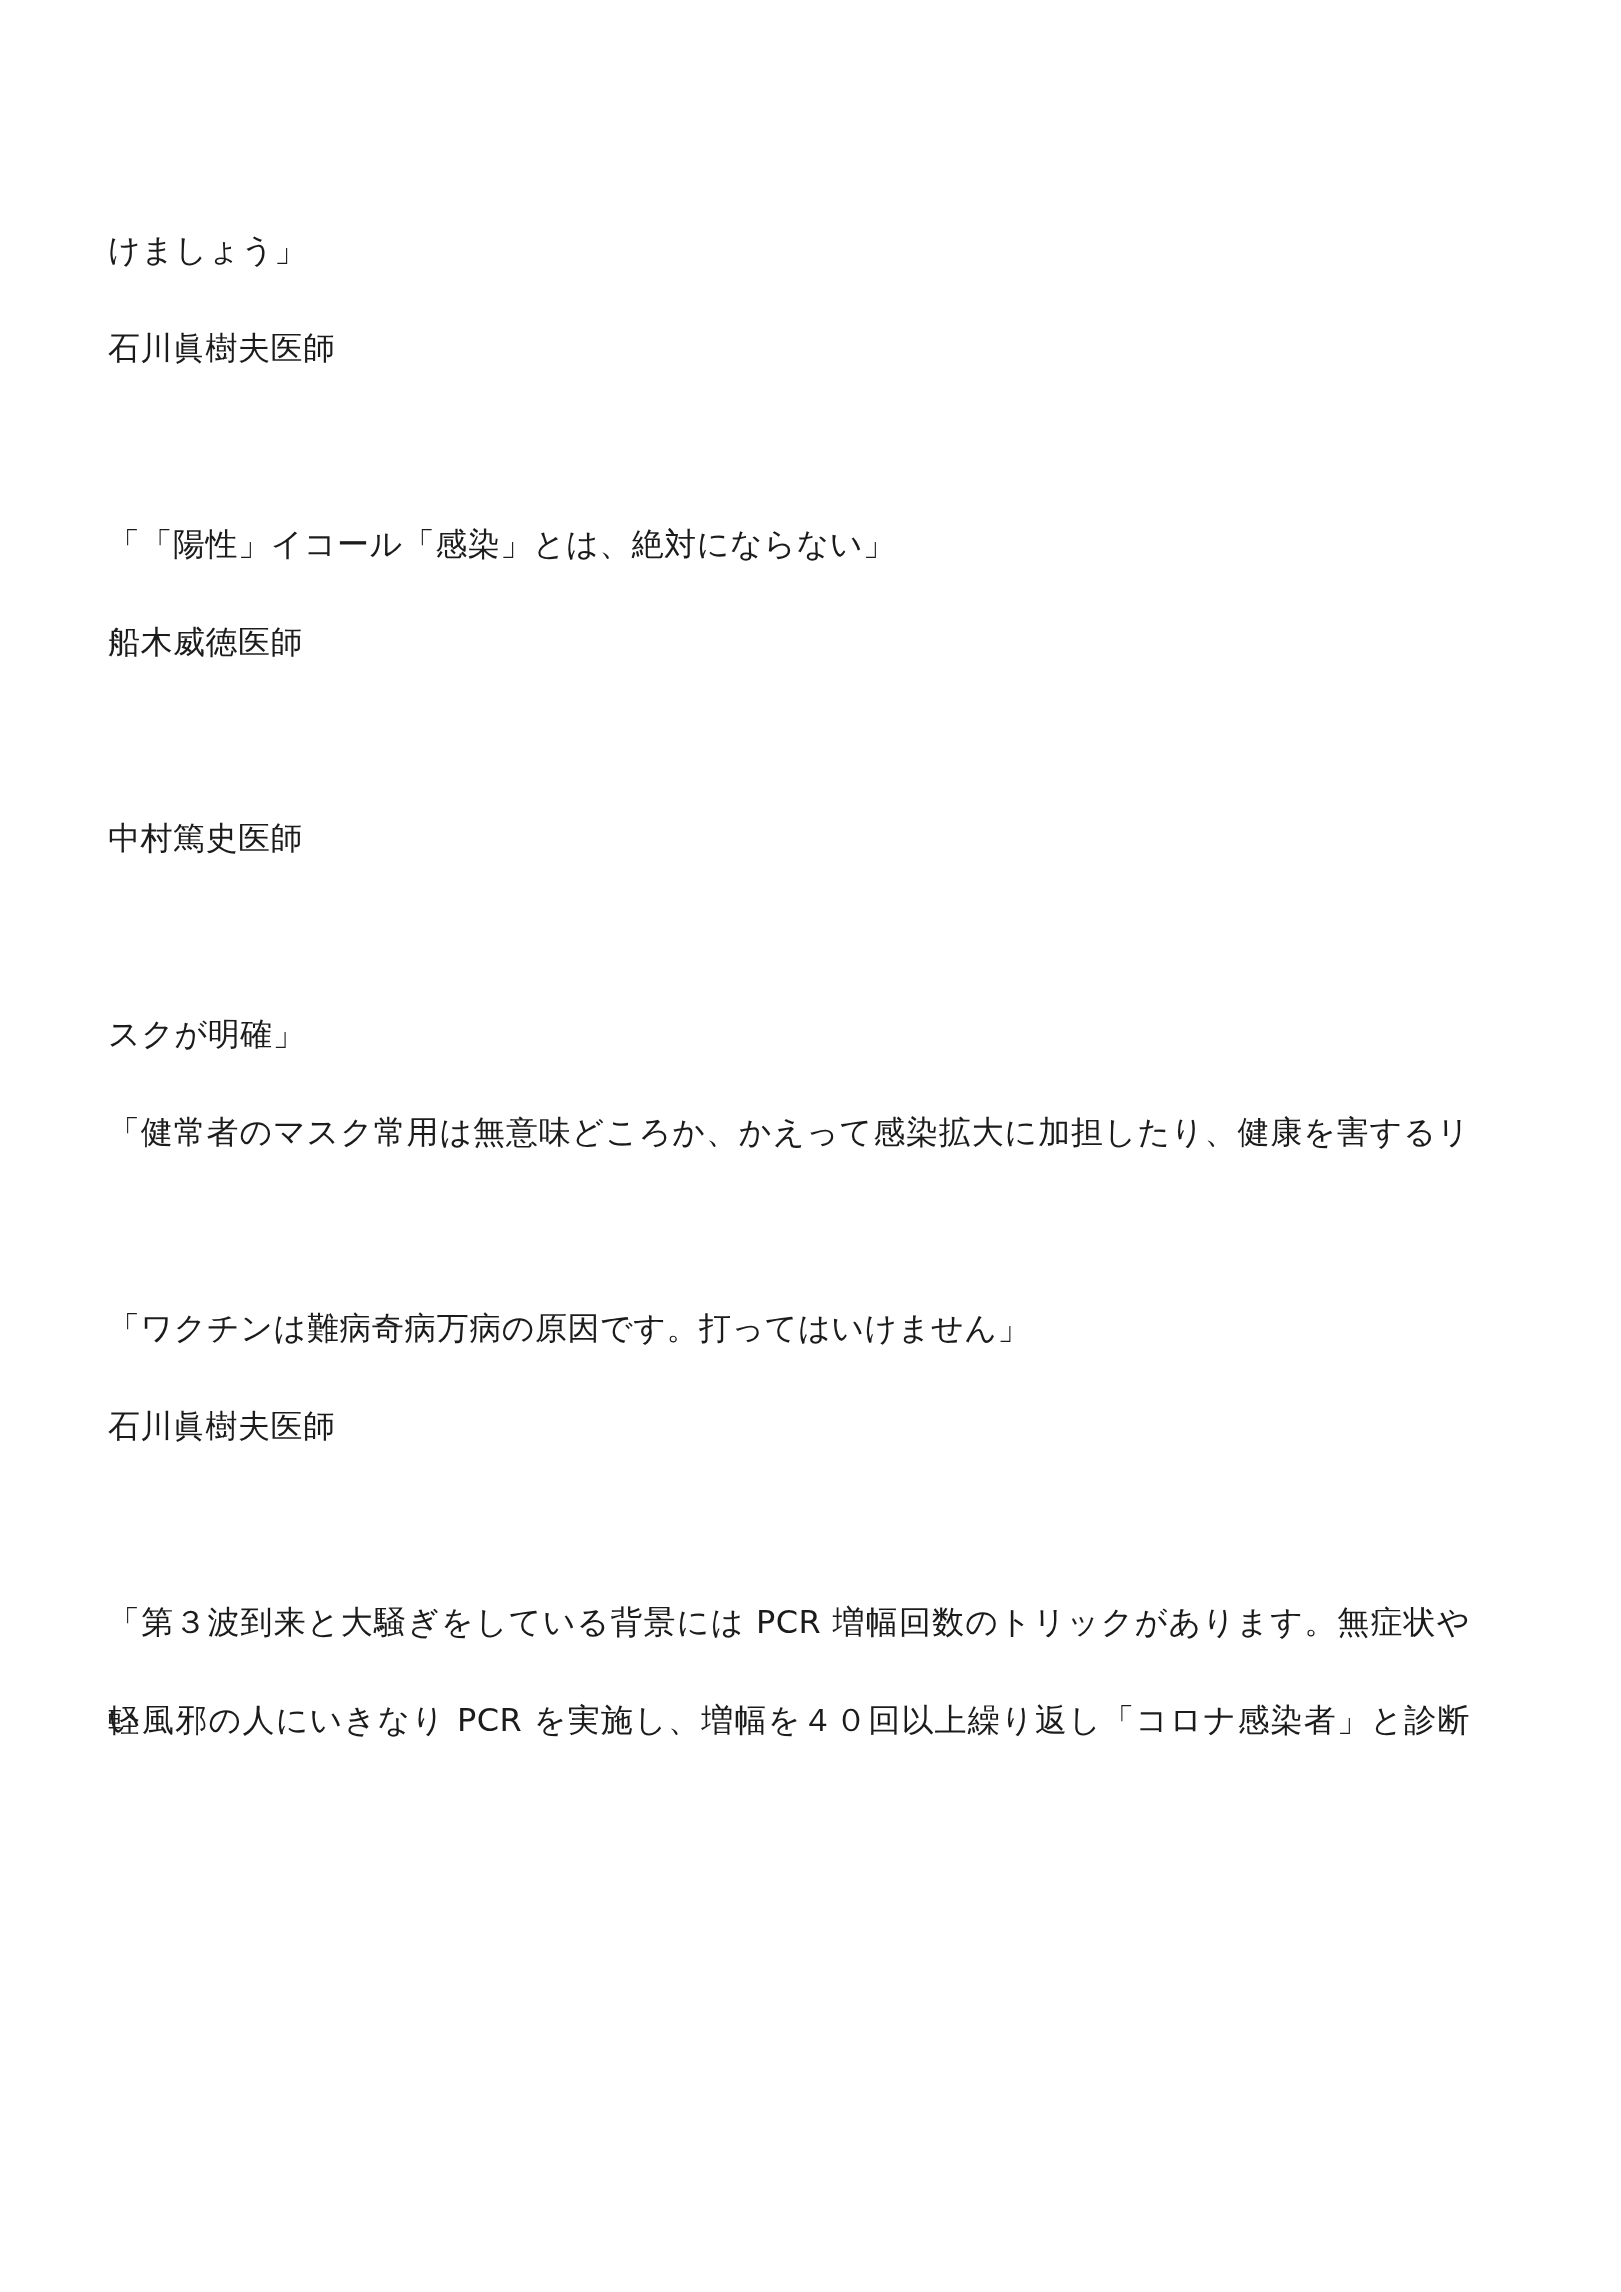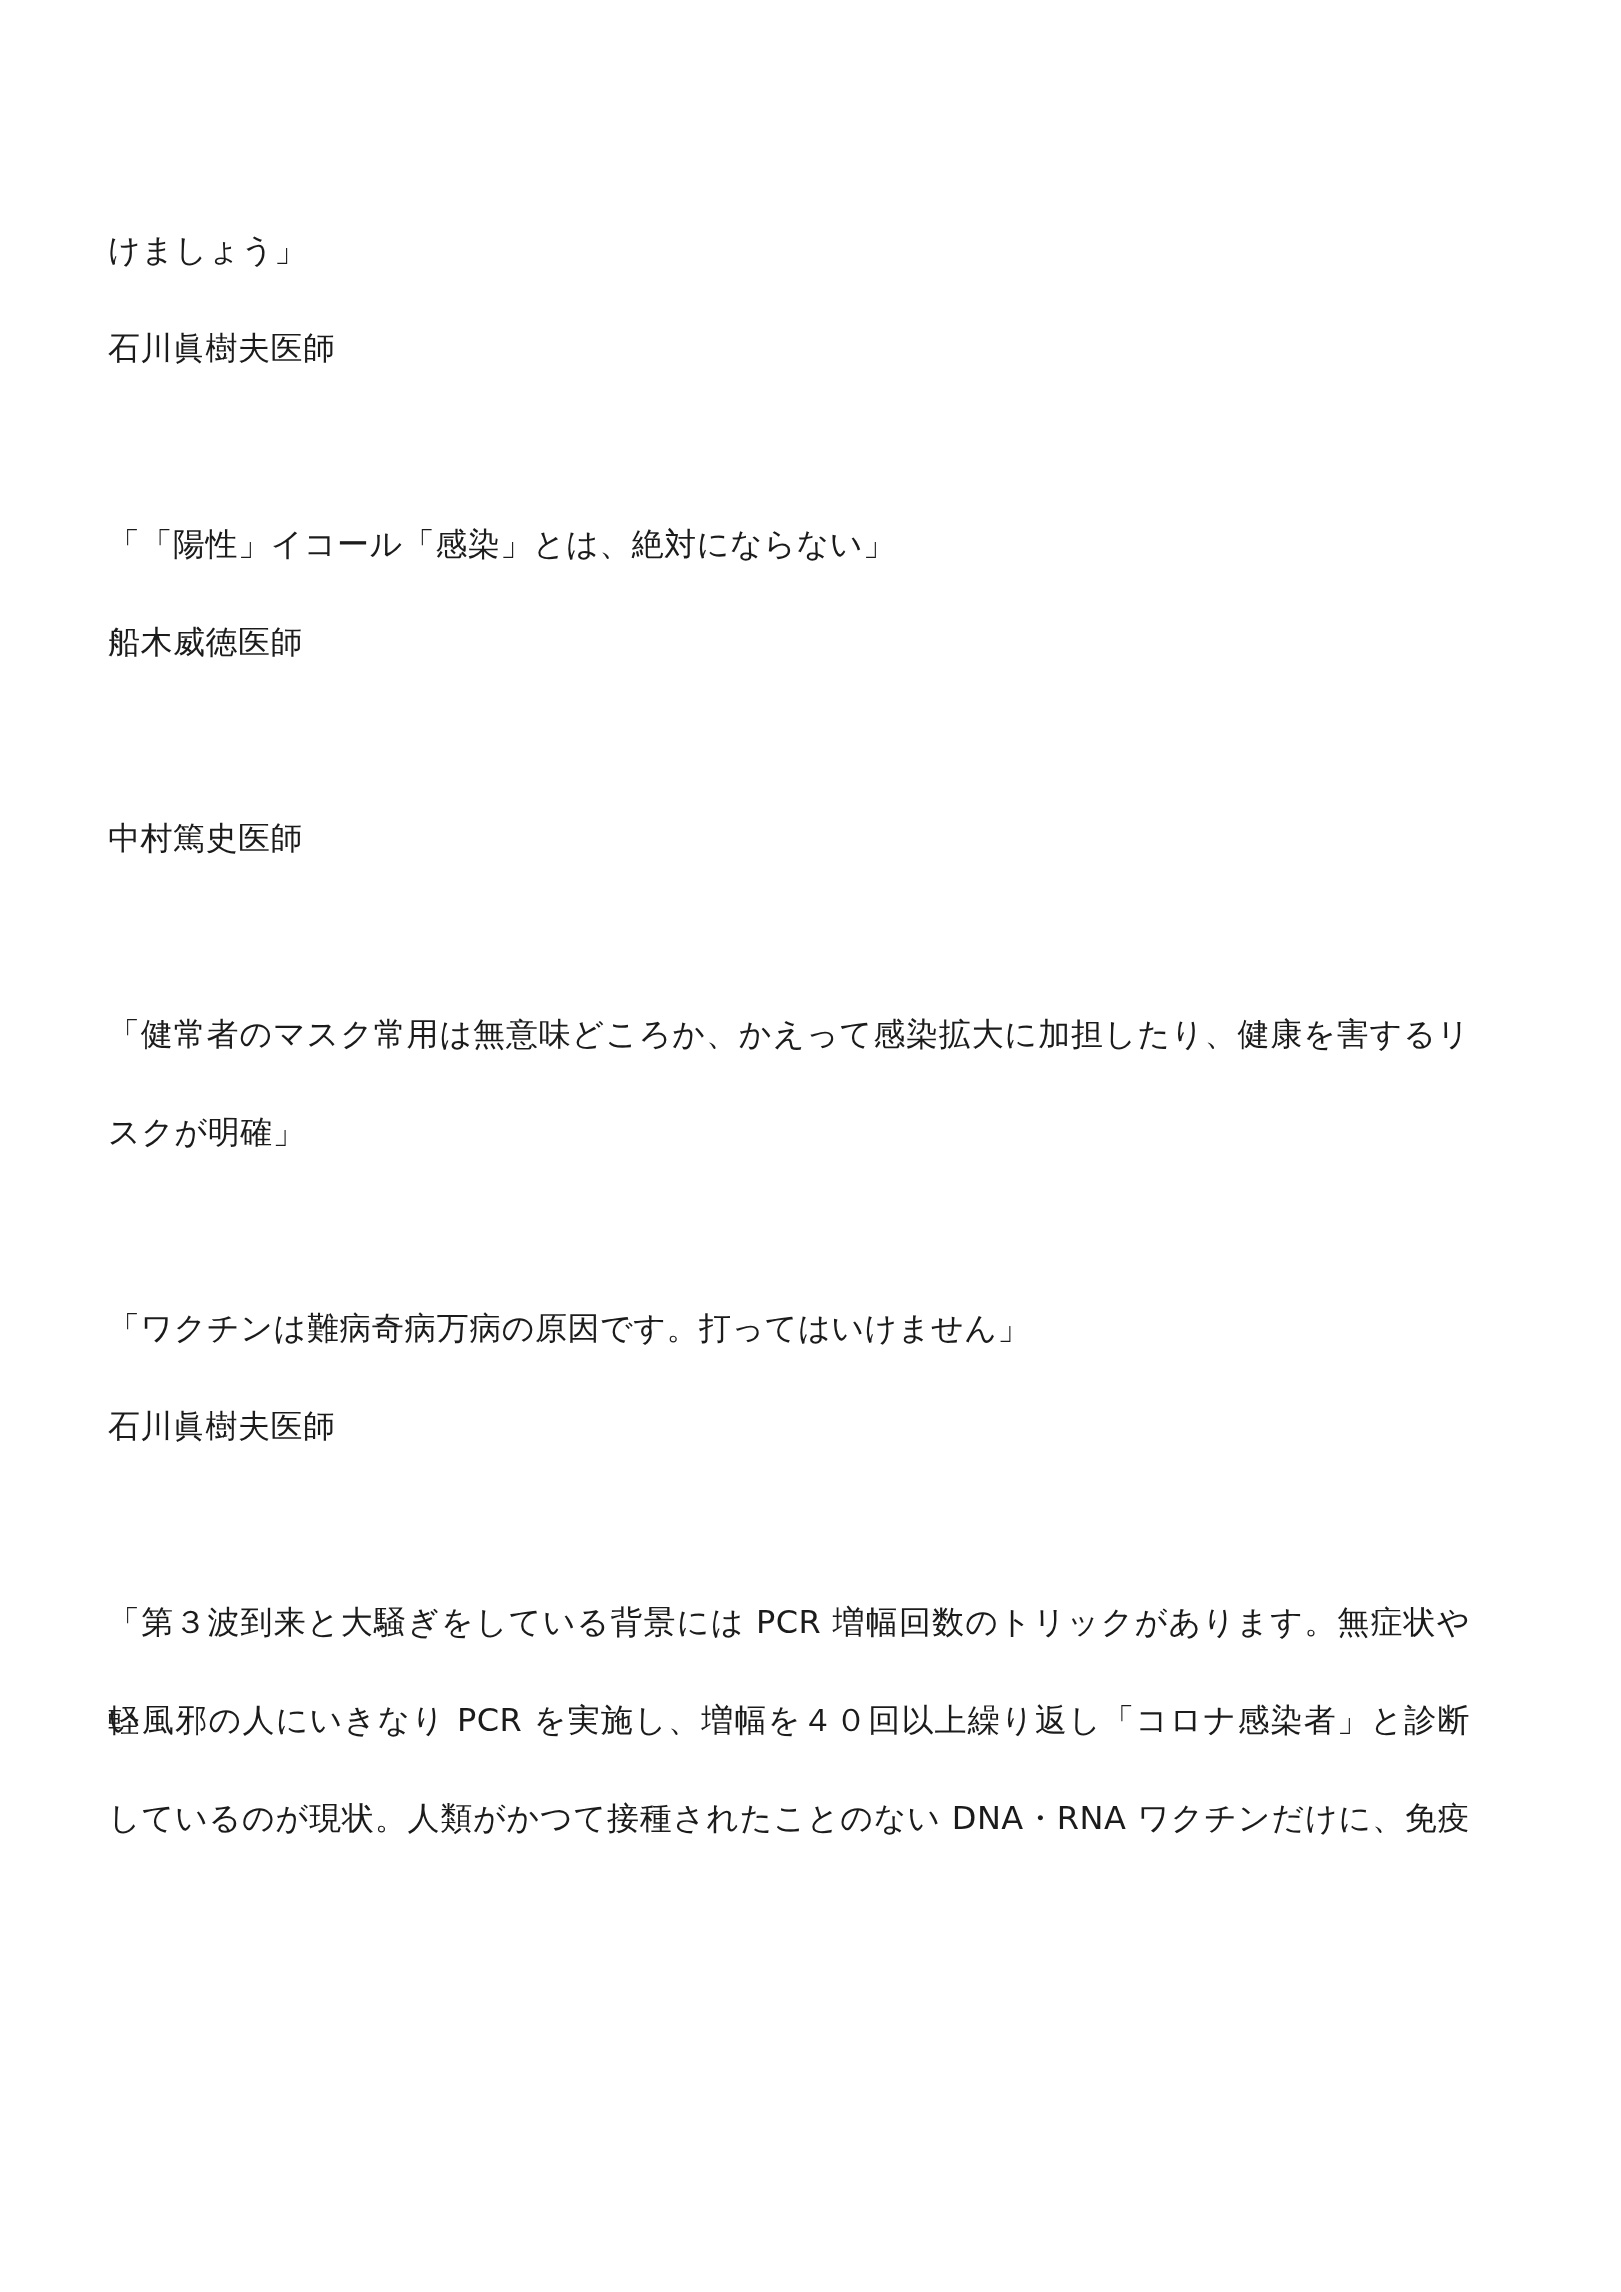--- a/index.html
+++ b/index.html
@@ -49,24 +49,23 @@
 <div class="page">
   <div class="text-block">
     <div class="line">けましょう」</div>
     <div class="line">石川眞樹夫医師</div>
     <div class="line empty"></div>
     <div class="line">「「陽性」イコール「感染」とは、絶対にならない」</div>
     <div class="line">船木威徳医師</div>
     <div class="line empty"></div>
     <div class="line">中村篤史医師</div>
     <div class="line empty"></div>
+    <div class="line">スクが明確」</div>
     <div class="line justify">「健常者のマスク常用は無意味どころか、かえって感染拡大に加担したり、健康を害するリ</div>
-    <div class="line">スクが明確」</div>
     <div class="line empty"></div>
     <div class="line">「ワクチンは難病奇病万病の原因です。打ってはいけません」</div>
     <div class="line">石川眞樹夫医師</div>
     <div class="line empty"></div>
     <div class="line justify">「第３波到来と大騒ぎをしている背景には PCR 増幅回数のトリックがあります。無症状や軽</div>
     <div class="line justify">い風邪の人にいきなり PCR を実施し、増幅を４０回以上繰り返し「コロナ感染者」と診断</div>
-    <div class="line justify">しているのが現状。人類がかつて接種されたことのない DNA・RNA ワクチンだけに、免疫</div>
   </div>
 </div>
 
 
 </body></html>

